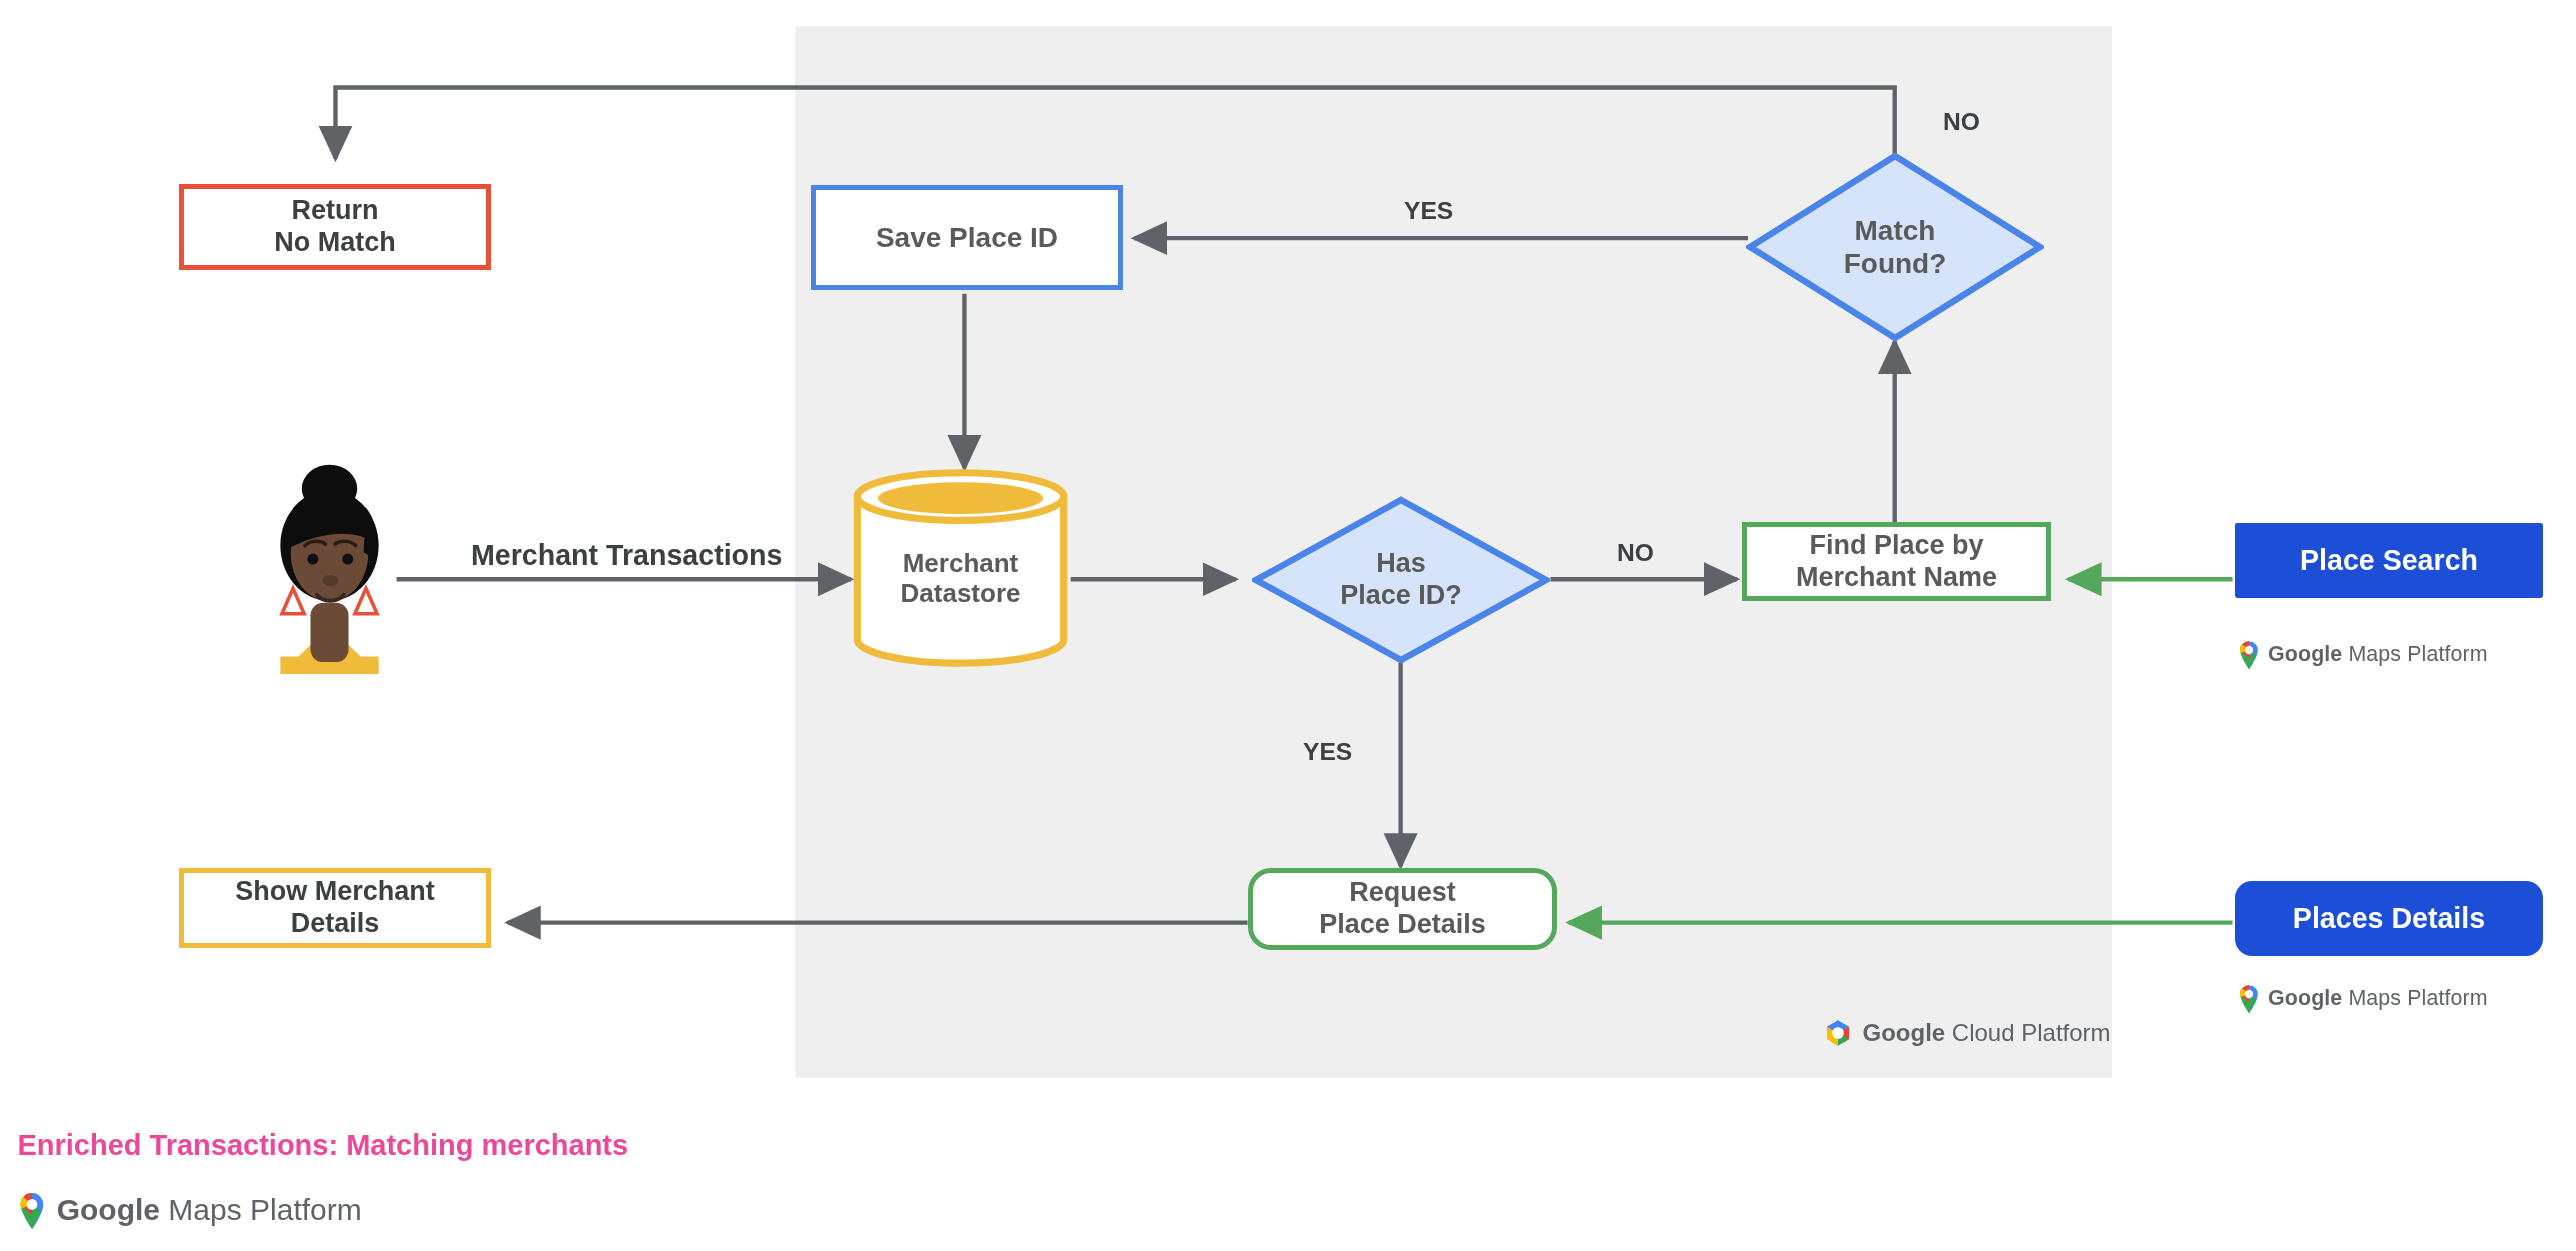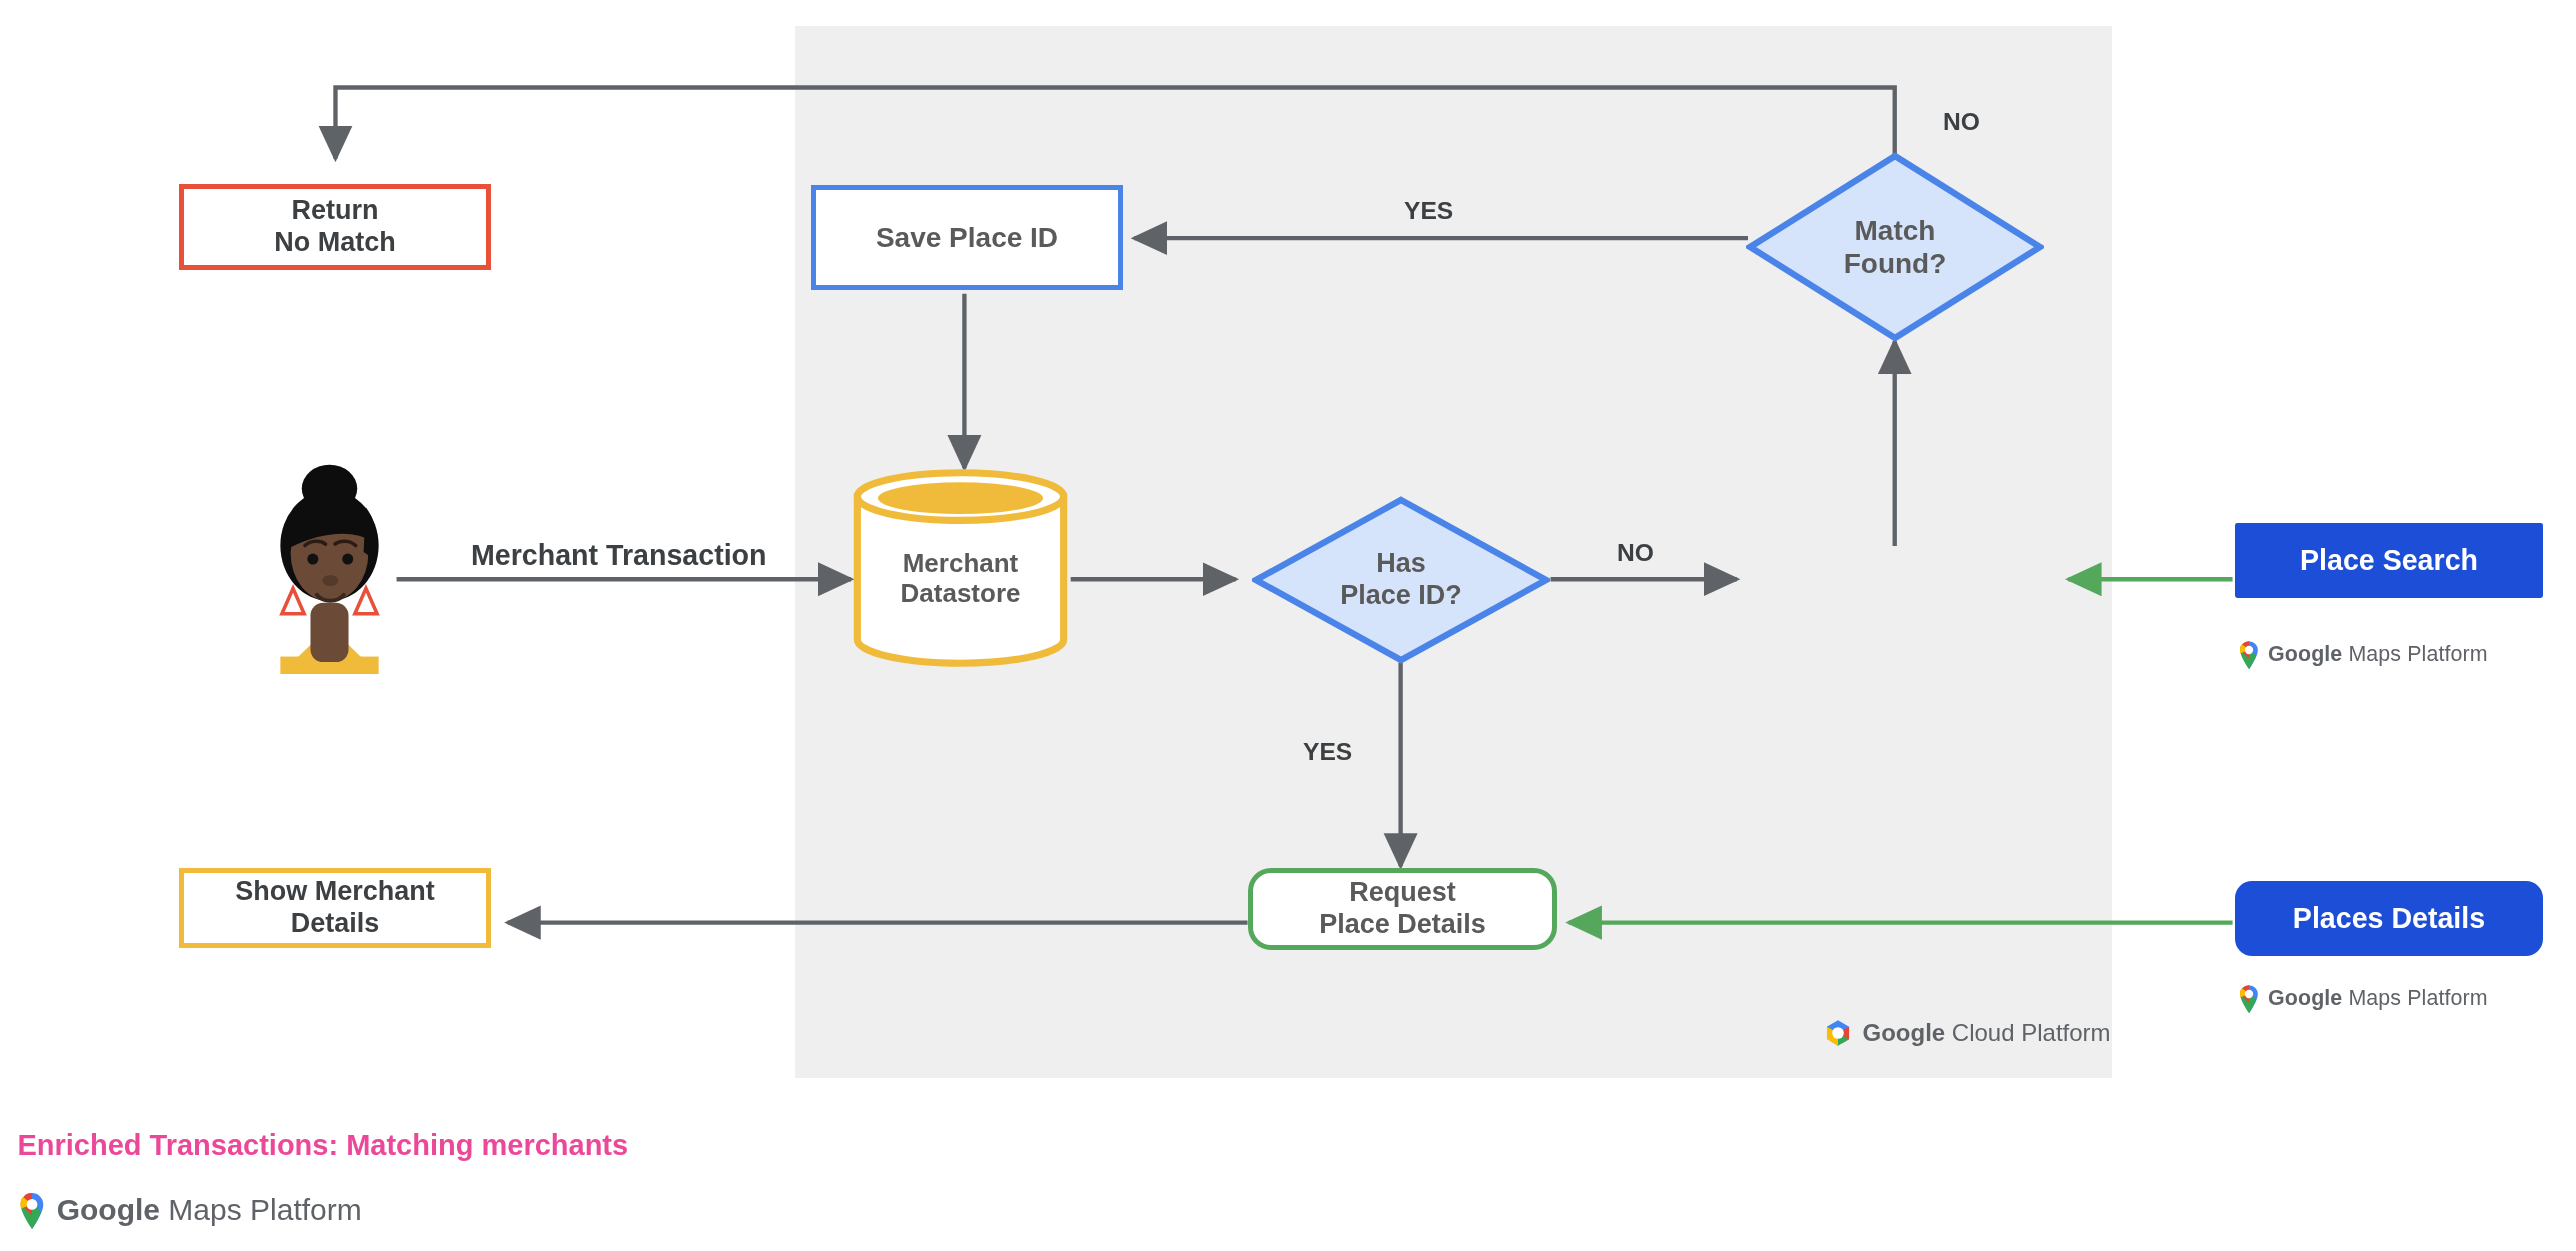--- a/index.html
+++ b/index.html
@@ -156,40 +156,44 @@
   </div>
 
   <div class="diamond" style="left:1252px;top:496px;width:298px;height:168px;">
     <svg width="298" height="168" viewBox="0 0 376 212">
       <polygon points="188,5 371,106 188,207 5,106" fill="#d6e4fb" stroke="#4a84e8" stroke-width="8"></polygon>
     </svg>
     <div class="dlabel" style="font-size:27px;">Has
 Place ID?</div>
   </div>
 
+  <div class="node b-green" style="left:1742px;top:522px;width:309px;height:79px;font-size:27px;">
+    <span>Find Place by
+Merchant Name</span>
+  </div>
 
   <div class="node filled-green" style="left:2235px;top:523px;width:308px;height:75px;font-size:28.6px;">
     <span>Place Search</span>
   </div>
 
   <div class="node b-yellow" style="left:179px;top:868px;width:312px;height:80px;font-size:27px;">
     <span>Show Merchant
 Details</span>
   </div>
 
   <div class="node b-green" style="left:1248px;top:868px;width:309px;height:82px;font-size:27px;border-radius:23px;">
     <span>Request
 Place Details</span>
   </div>
 
   <div class="node filled-green" style="left:2235px;top:881px;width:308px;height:75px;font-size:28.6px;border-radius:17px;">
     <span>Places Details</span>
   </div>
 
-  <div class="biglbl" style="left:471px;top:539px;">Merchant Transaction</div>
+  <div class="biglbl" style="left:471px;top:539px;">Merchant Transactions</div>
 
   <div class="edgelbl" style="left:1943px;top:108px;font-size:24.6px;">NO</div>
 
   <div class="edgelbl" style="left:1404px;top:197px;font-size:24.6px;">YES</div>
 
   <div class="edgelbl" style="left:1617px;top:539px;font-size:24.6px;">NO</div>
 
   <div class="edgelbl" style="left:1303px;top:738px;font-size:24.6px;">YES</div>
 
   <div class="avatar" style="left:258px;top:460px;width:143px;height:214px;">

